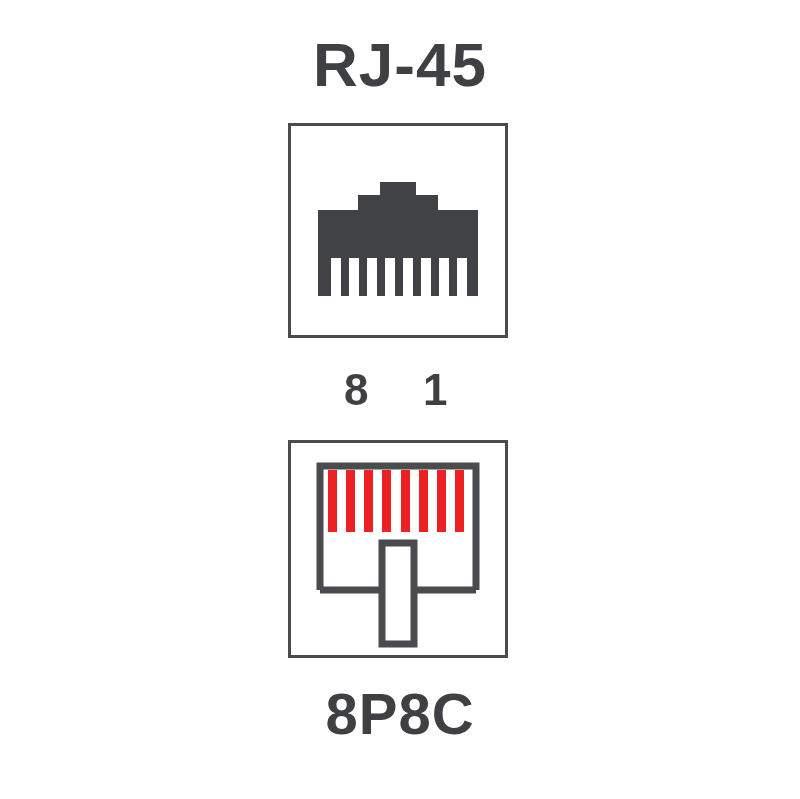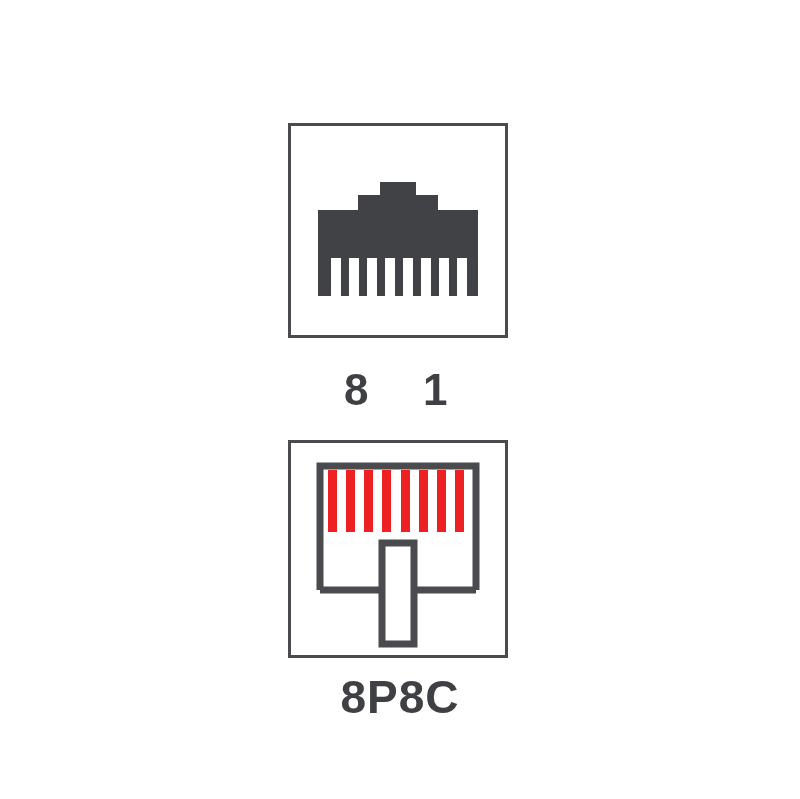--- a/index.html
+++ b/index.html
@@ -35,22 +35,22 @@
     white-space: nowrap;
     user-select: none;
   }
   #title-rj45 {
     top: 34px;
     font-size: 62px;
     line-height: 62px;
     letter-spacing: 1px;
   }
   #label-8p8c {
-    top: 668px;
-    font-size: 46px;
+    top: 685px;
+    font-size: 58px;
     line-height: 58px;
     letter-spacing: 1px;
   }
 
   .pin-number {
     position: absolute;
     font-weight: bold;
     font-size: 44px;
     line-height: 44px;
     color: #3f4043;
@@ -83,20 +83,21 @@
     display: block;
     width: 100%;
     height: 100%;
   }
 </style>
 </head>
 <body style="background: rgb(255, 255, 255);">
 
 <div id="stage">
 
+  <div class="label" id="title-rj45" style="color: rgb(63, 64, 67);">RJ-45</div>
 
   <div class="panel" id="panel-plug" style="border-color: rgb(74, 75, 79);">
     <svg class="panel-svg" viewBox="0 0 214 209" preserveAspectRatio="none">
 
       <g>
         <path fill="#414246" d="
           M 89,56
           L 89,69
           L 67,69
           L 67,84

